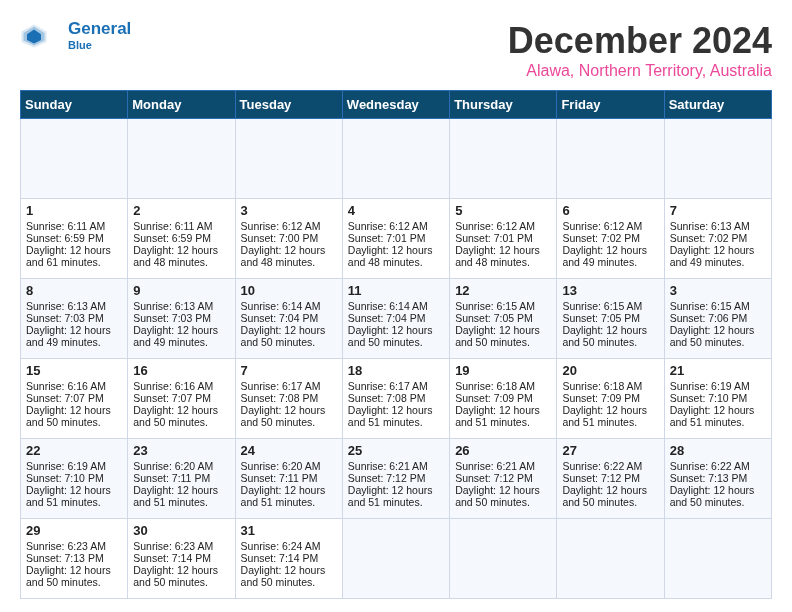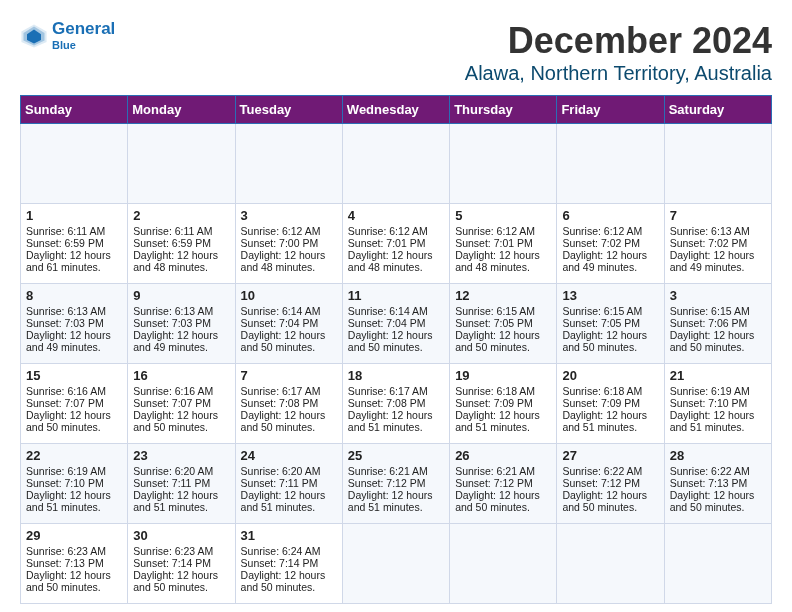--- a/index.html
+++ b/index.html
@@ -12,46 +12,46 @@
     }
     .header-area {
       display: flex;
       justify-content: space-between;
       align-items: flex-start;
       margin-bottom: 10px;
     }
     .logo {
       display: flex;
       align-items: center;
-      gap: 4px;
+      gap: 20px;
     }
     .logo-icon {
       width: 28px;
       height: 28px;
     }
     .title-area {
       text-align: right;
     }
     .calendar-title {
       font-size: 36px;
       font-weight: bold;
       color: #333;
       margin-left: 12px;
     }
     .calendar-subtitle {
-      font-size: 20px;
-      color: #0c4a6e;
+      font-size: 16px;
+      color: #ec4899;
     }
     table {
       width: 100%;
       border-collapse: collapse;
       font-size: 11px;
     }
     thead tr {
-      background-color: #701a75;
+      background-color: #0c4a6e;
       color: #fff;
       margin-top: 40px;
     }
     thead th {
       padding: 6px 4px;
       text-align: left;
       font-size: 13px;
       font-weight: bold;
       border: 1px solid #2a6db5;
     }

